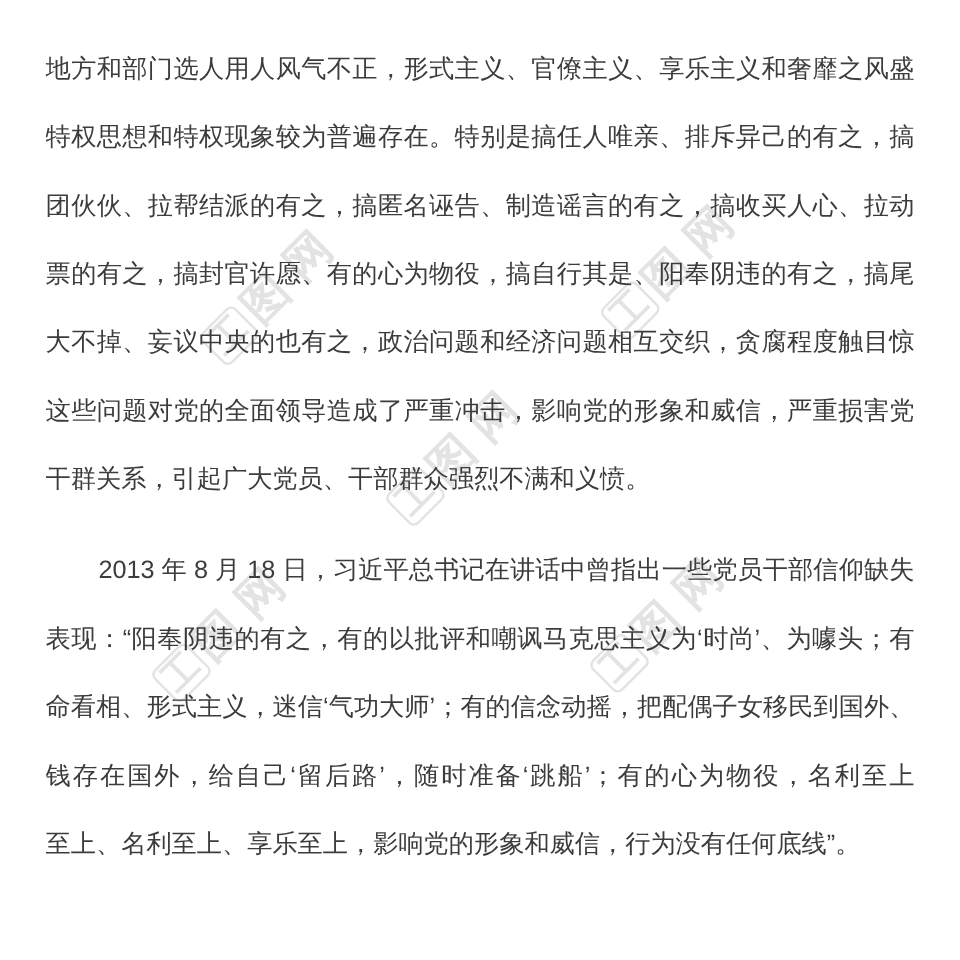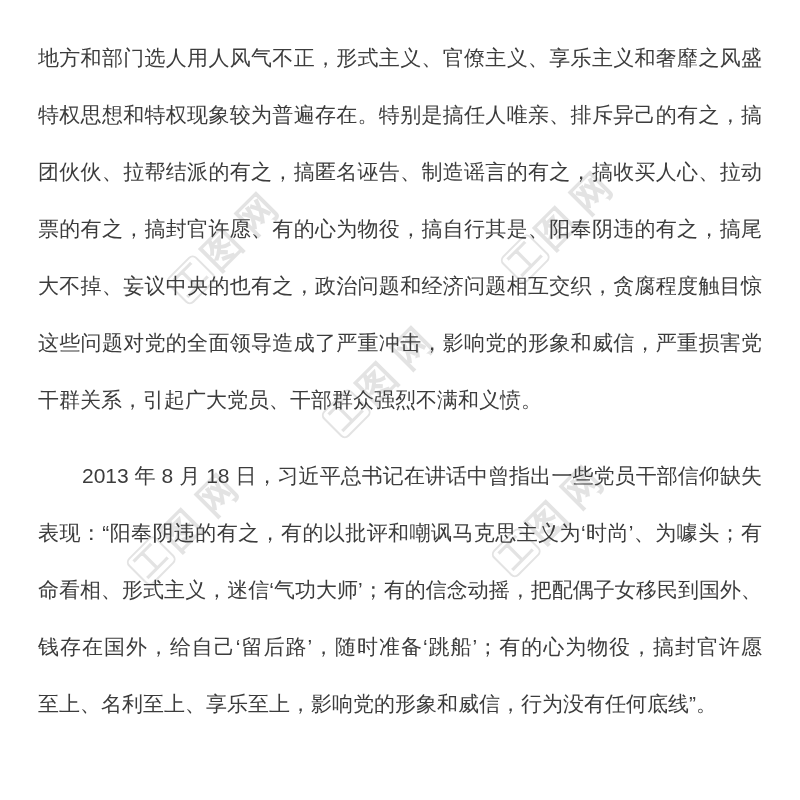--- a/index.html
+++ b/index.html
@@ -94,18 +94,18 @@
       <div class="line j">票的有之，搞封官许愿、有的心为物役，搞自行其是、阳奉阴违的有之，搞尾</div>
       <div class="line j">大不掉、妄议中央的也有之，政治问题和经济问题相互交织，贪腐程度触目惊心。</div>
       <div class="line j">这些问题对党的全面领导造成了严重冲击，影响党的形象和威信，严重损害党群</div>
       <div class="line last">干群关系，引起广大党员、干部群众强烈不满和义愤。</div>
     </div>
 
     <div class="paragraph second">
       <div class="line j indent">2013 年 8 月 18 日，习近平总书记在讲话中曾指出一些党员干部信仰缺失的</div>
       <div class="line j">表现：“阳奉阴违的有之，有的以批评和嘲讽马克思主义为‘时尚’、为噱头；有</div>
       <div class="line j">命看相、形式主义，迷信‘气功大师’；有的信念动摇，把配偶子女移民到国外、</div>
-      <div class="line j">钱存在国外，给自己‘留后路’，随时准备‘跳船’；有的心为物役，搞封官许愿</div>
+      <div class="line j">钱存在国外，给自己‘留后路’，随时准备‘跳船’；有的心为物役，名利至上</div>
       <div class="line last">至上、名利至上、享乐至上，影响党的形象和威信，行为没有任何底线”。</div>
     </div>
 
   </div>
 </div>
 
 </body></html>

